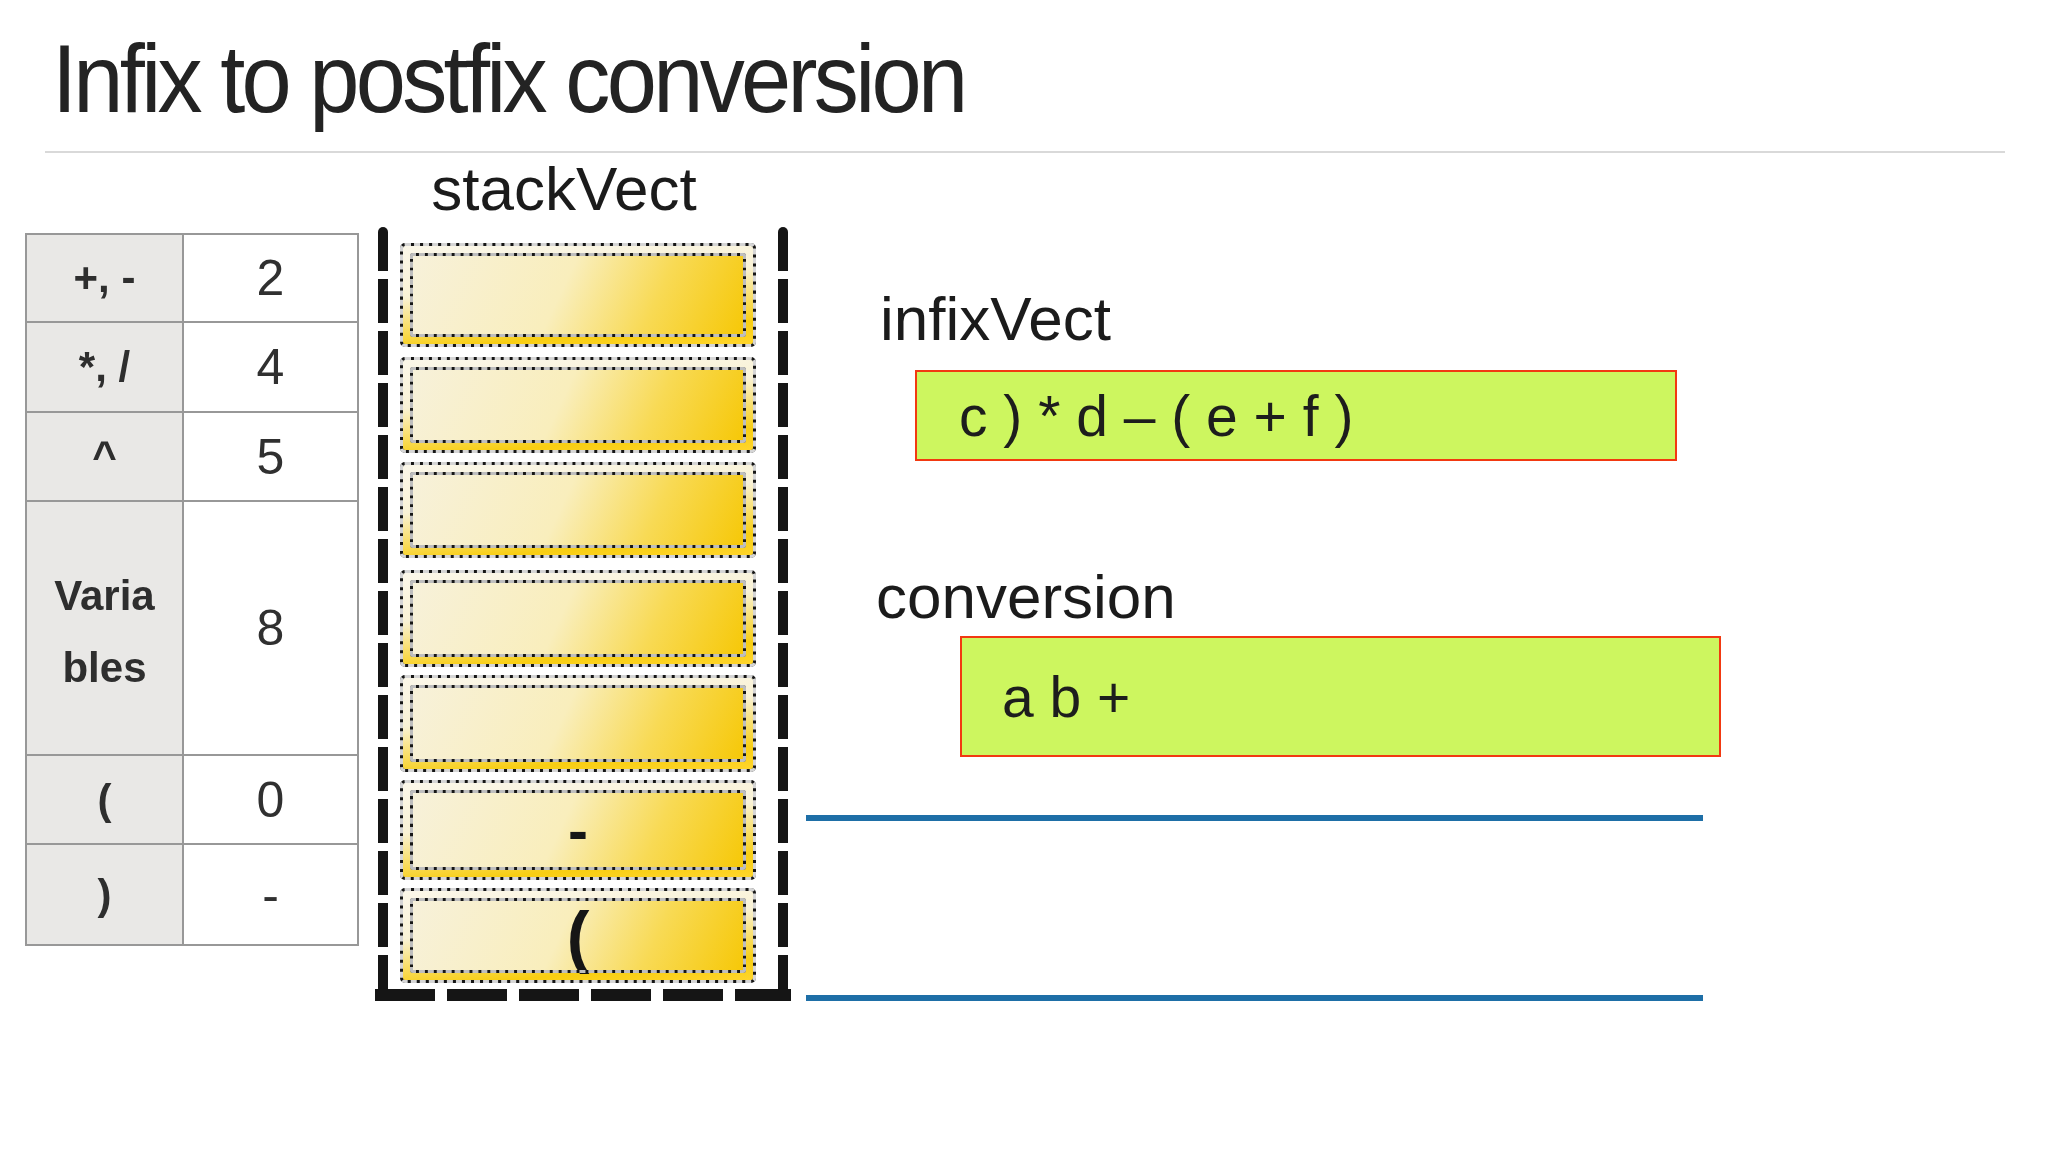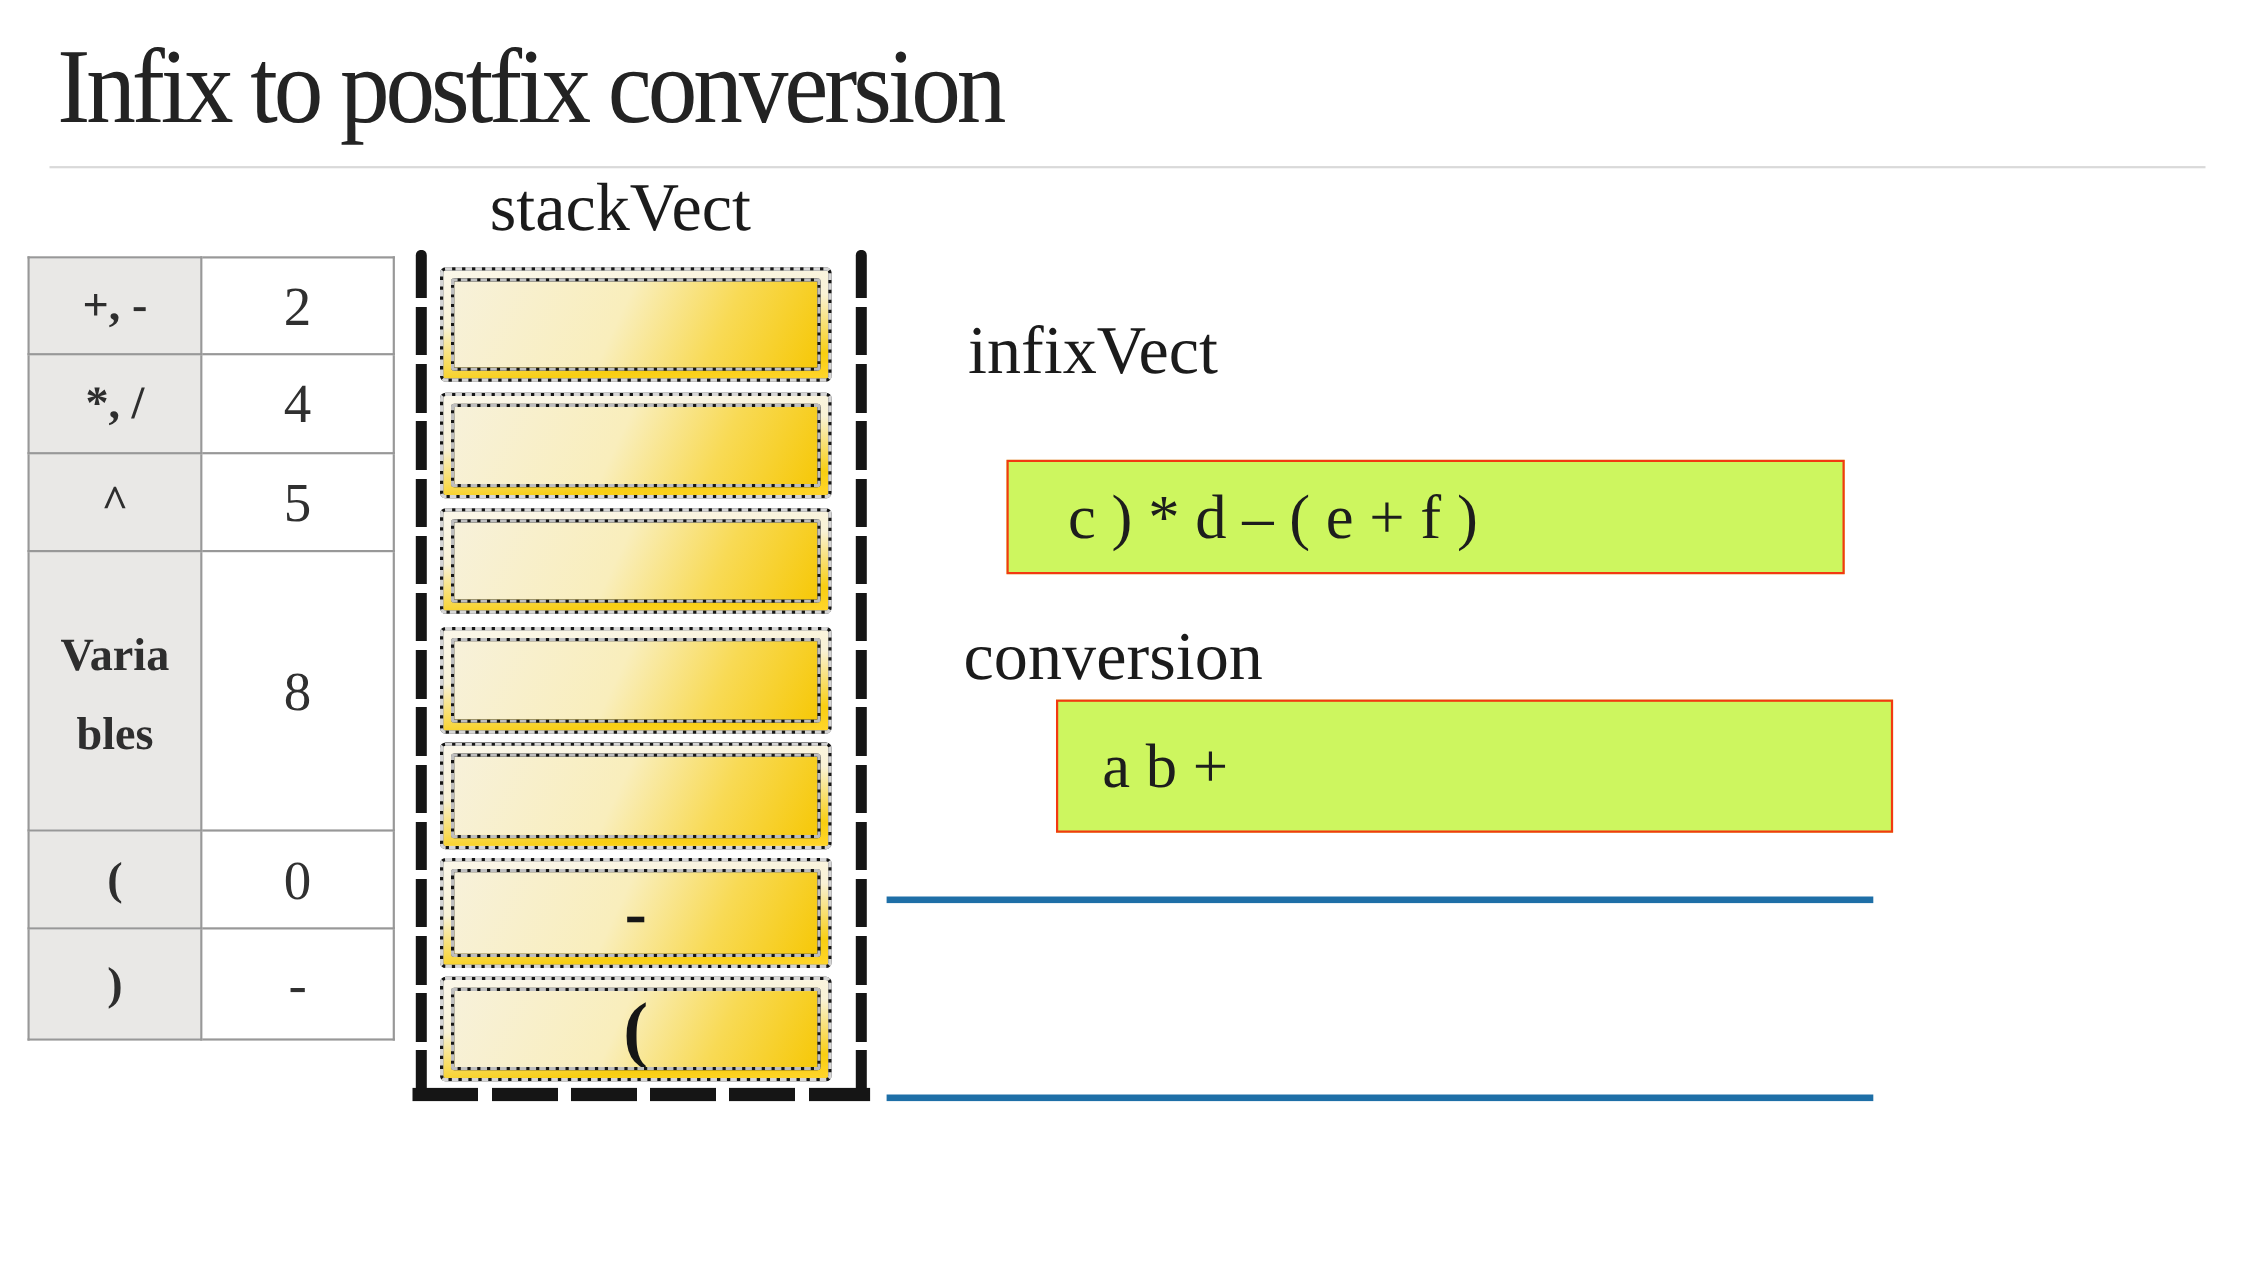--- a/index.html
+++ b/index.html
@@ -1,18 +1,18 @@
 <!DOCTYPE html>
 <html><head>
 <meta charset="utf-8">
 <style>
   html,body { margin:0; padding:0; background:#ffffff; }
   .slide {
     position:relative; width:2048px; height:1152px; background:#ffffff;
-    font-family:Liberation Serif, serif; overflow:hidden; color:#232323;
+    font-family:Liberation Sans, sans-serif; overflow:hidden; color:#232323;
   }
 
   
   .title {
     position:absolute; left:52px; top:26px; font-size:97px; line-height:1.1;
     letter-spacing:-4px; color:#232323;
     transform:scaleX(0.93); transform-origin:left top; white-space:nowrap;
   }
   .title-rule {
     position:absolute; left:45px; top:151px; width:1960px; height:2px; background:#d9d9d9;
@@ -99,21 +99,21 @@
 
   
   .infix-label   { left:880px; top:288px; }
   .postfix-label { left:876px; top:566px; }
   .vec-box {
     position:absolute; box-sizing:border-box;
     background:#cdf65f; border:2px solid #f23911;
     display:flex; align-items:center;
     font-size:57px; color:#1d1d1d; white-space:pre;
   }
-  .infix-box   { left:915px; top:370px; width:762px; height:104px; padding-left:54px;margin-top:48px; }
+  .infix-box   { left:915px; top:370px; width:762px; height:91px; padding-left:42px; }
   .postfix-box { left:960px; top:636px; width:761px; height:121px; padding-left:40px; }
 
   .blue-line { position:absolute; left:806px; width:897px; height:6px; background:#1e6fa7; }
   .bl1 { top:815px; }
   .bl2 { top:995px; }
 </style>
 </head>
 <body>
 
 <div class="slide">

